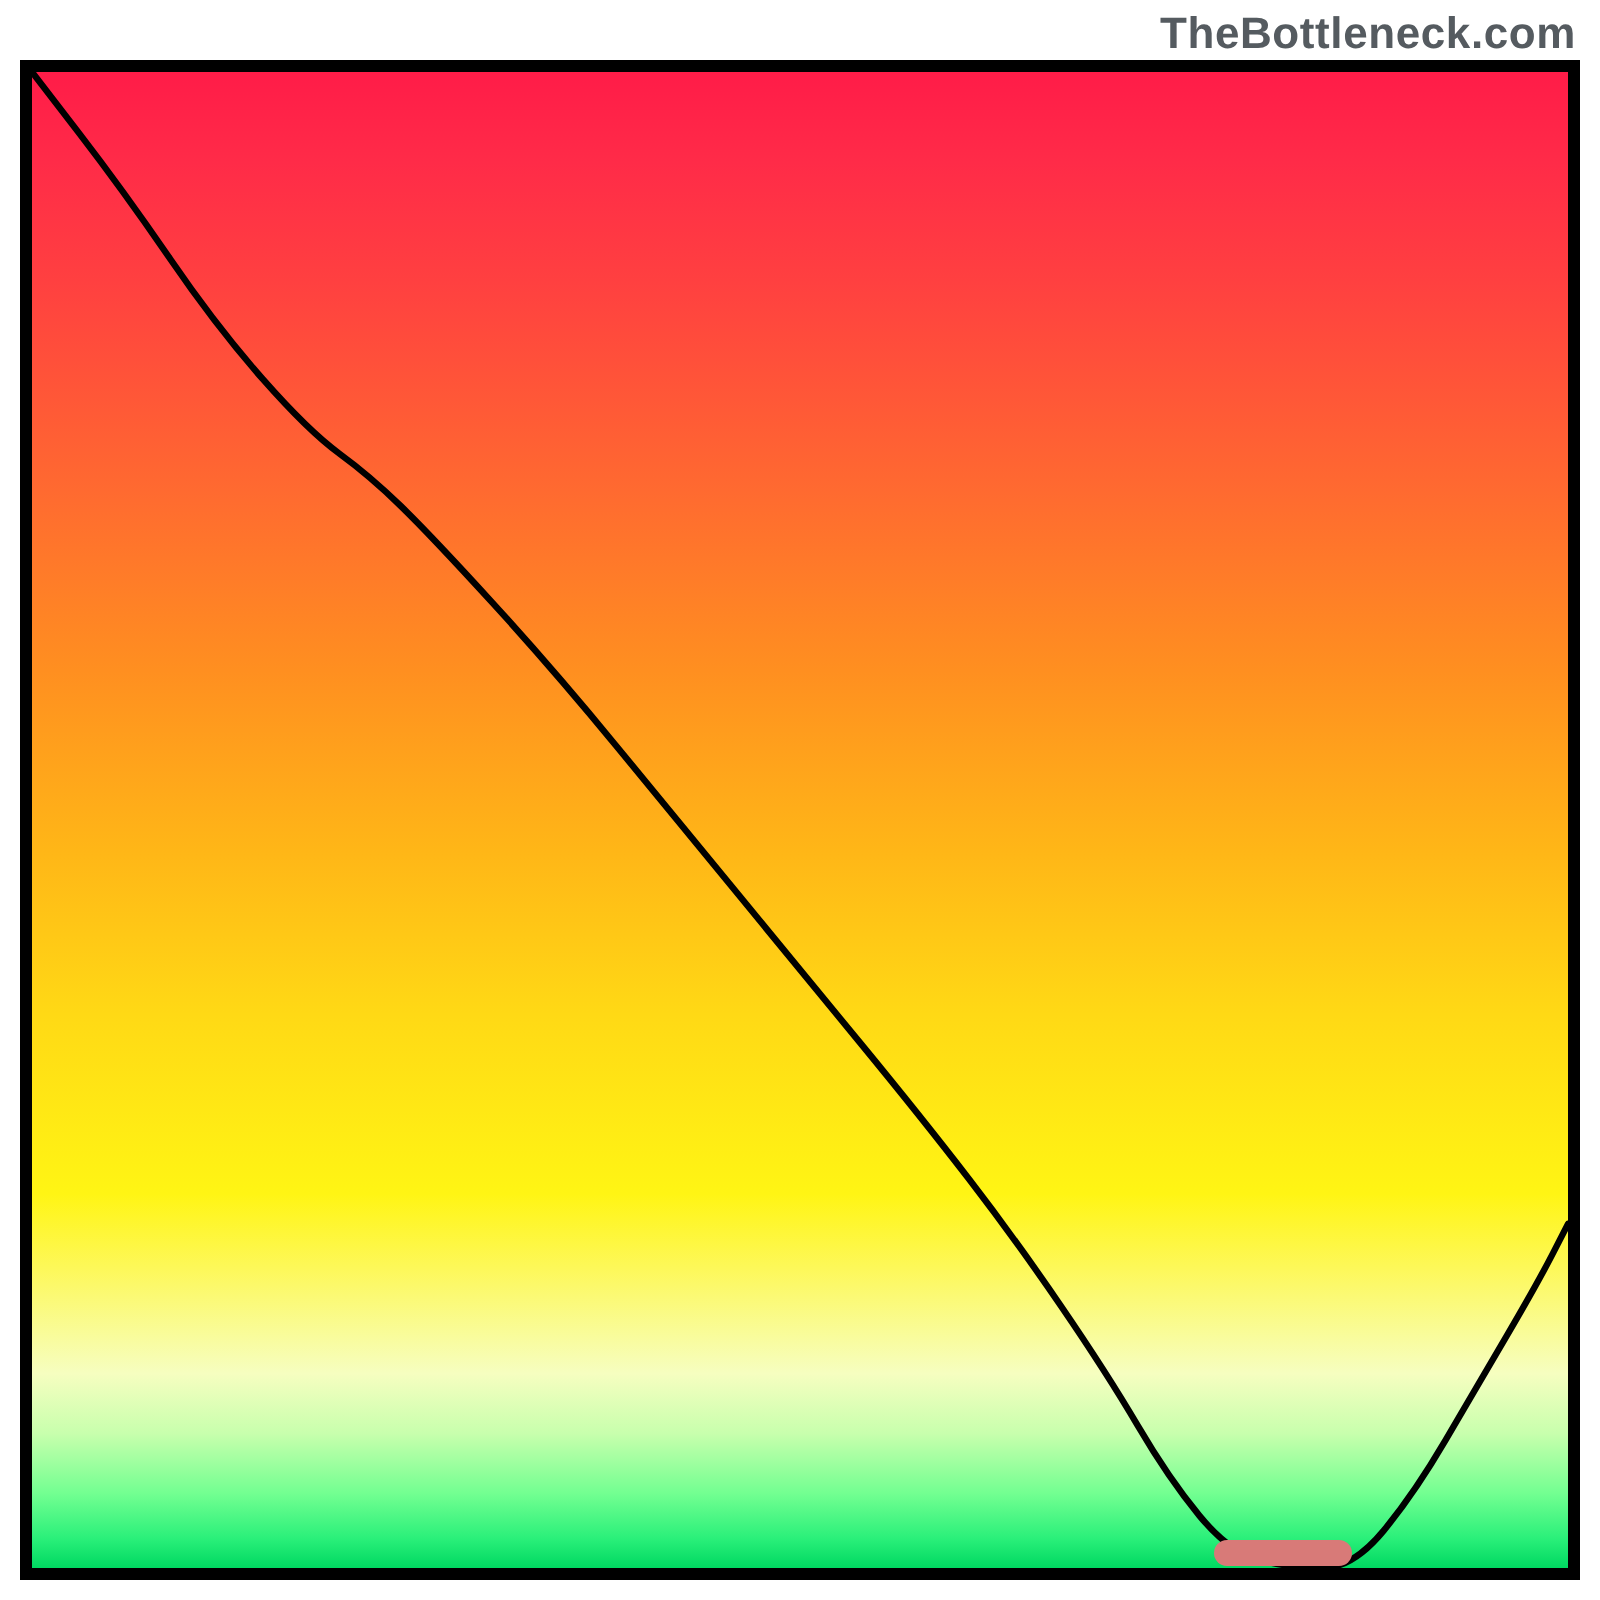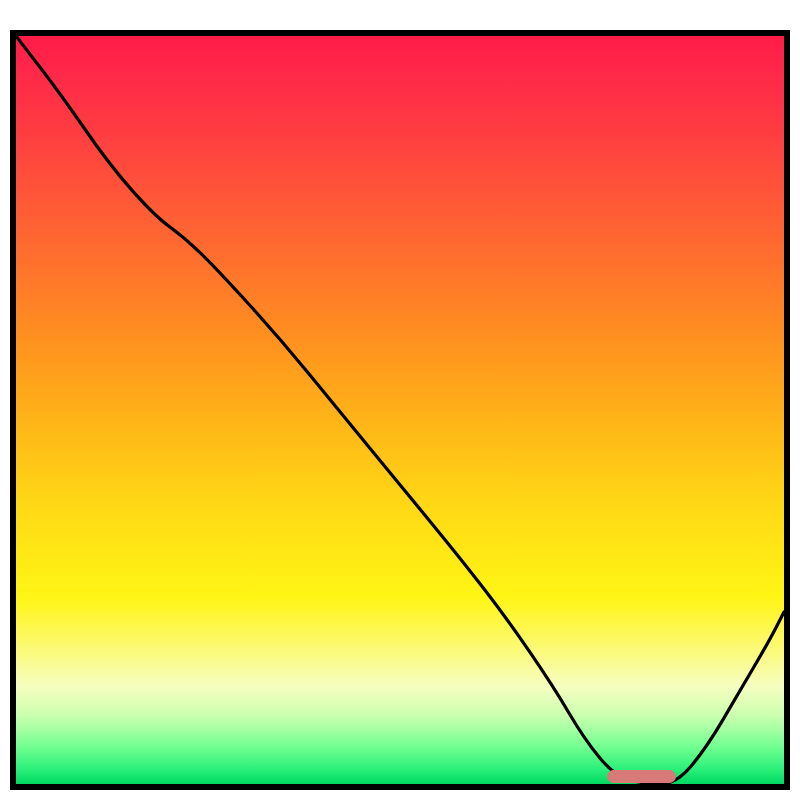--- a/index.html
+++ b/index.html
@@ -72,20 +72,21 @@
     position: absolute;
     height: 13px;
     border-radius: 7px;
     background: #d87a78;
   }
 </style>
 </head>
 <body>
 
 <div class="container">
+  <div class="watermark">TheBottleneck.com</div>
 
   <div class="plot-frame">
     <div class="gradient-fill"></div>
 
     <svg class="curve-svg" viewBox="0 0 768 748" preserveAspectRatio="none">
       <path id="curve" class="curve-path" d="M 0 0 Q 0 0 23.04 29.91999999999996 Q 46.08 59.83999999999992 69.12 93.5 Q 92.16 127.16000000000008 115.2 153.34000000000003 Q 138.24 179.51999999999998 153.60000000000002 190.74 Q 168.96 201.96000000000004 184.32 216.92000000000002 Q 199.68 231.88 230.4 265.53999999999996 Q 261.12 299.2 291.84000000000003 336.6 Q 322.56 374 353.28 411.4 Q 384 448.8 414.71999999999997 486.20000000000005 Q 445.43999999999994 523.6 468.47999999999996 553.52 Q 491.52 583.44 514.56 617.1 Q 537.5999999999999 650.76 552.9599999999999 676.94 Q 568.3199999999999 703.12 583.68 721.8199999999999 Q 599.04 740.52 614.4 744.26 Q 629.76 748 645.12 748 Q 660.48 748 675.84 729.3 Q 691.2 710.6 706.56 684.4200000000001 Q 721.92 658.24 737.28 632.06 Q 752.64 605.88 760.3199999999999 590.9200000000001 T 768 575.96"></path>
     </svg>
 
     <div id="marker" class="marker" style="left: 591.36px; width: 69.12px; top: 733.52px;"></div>
   </div>

